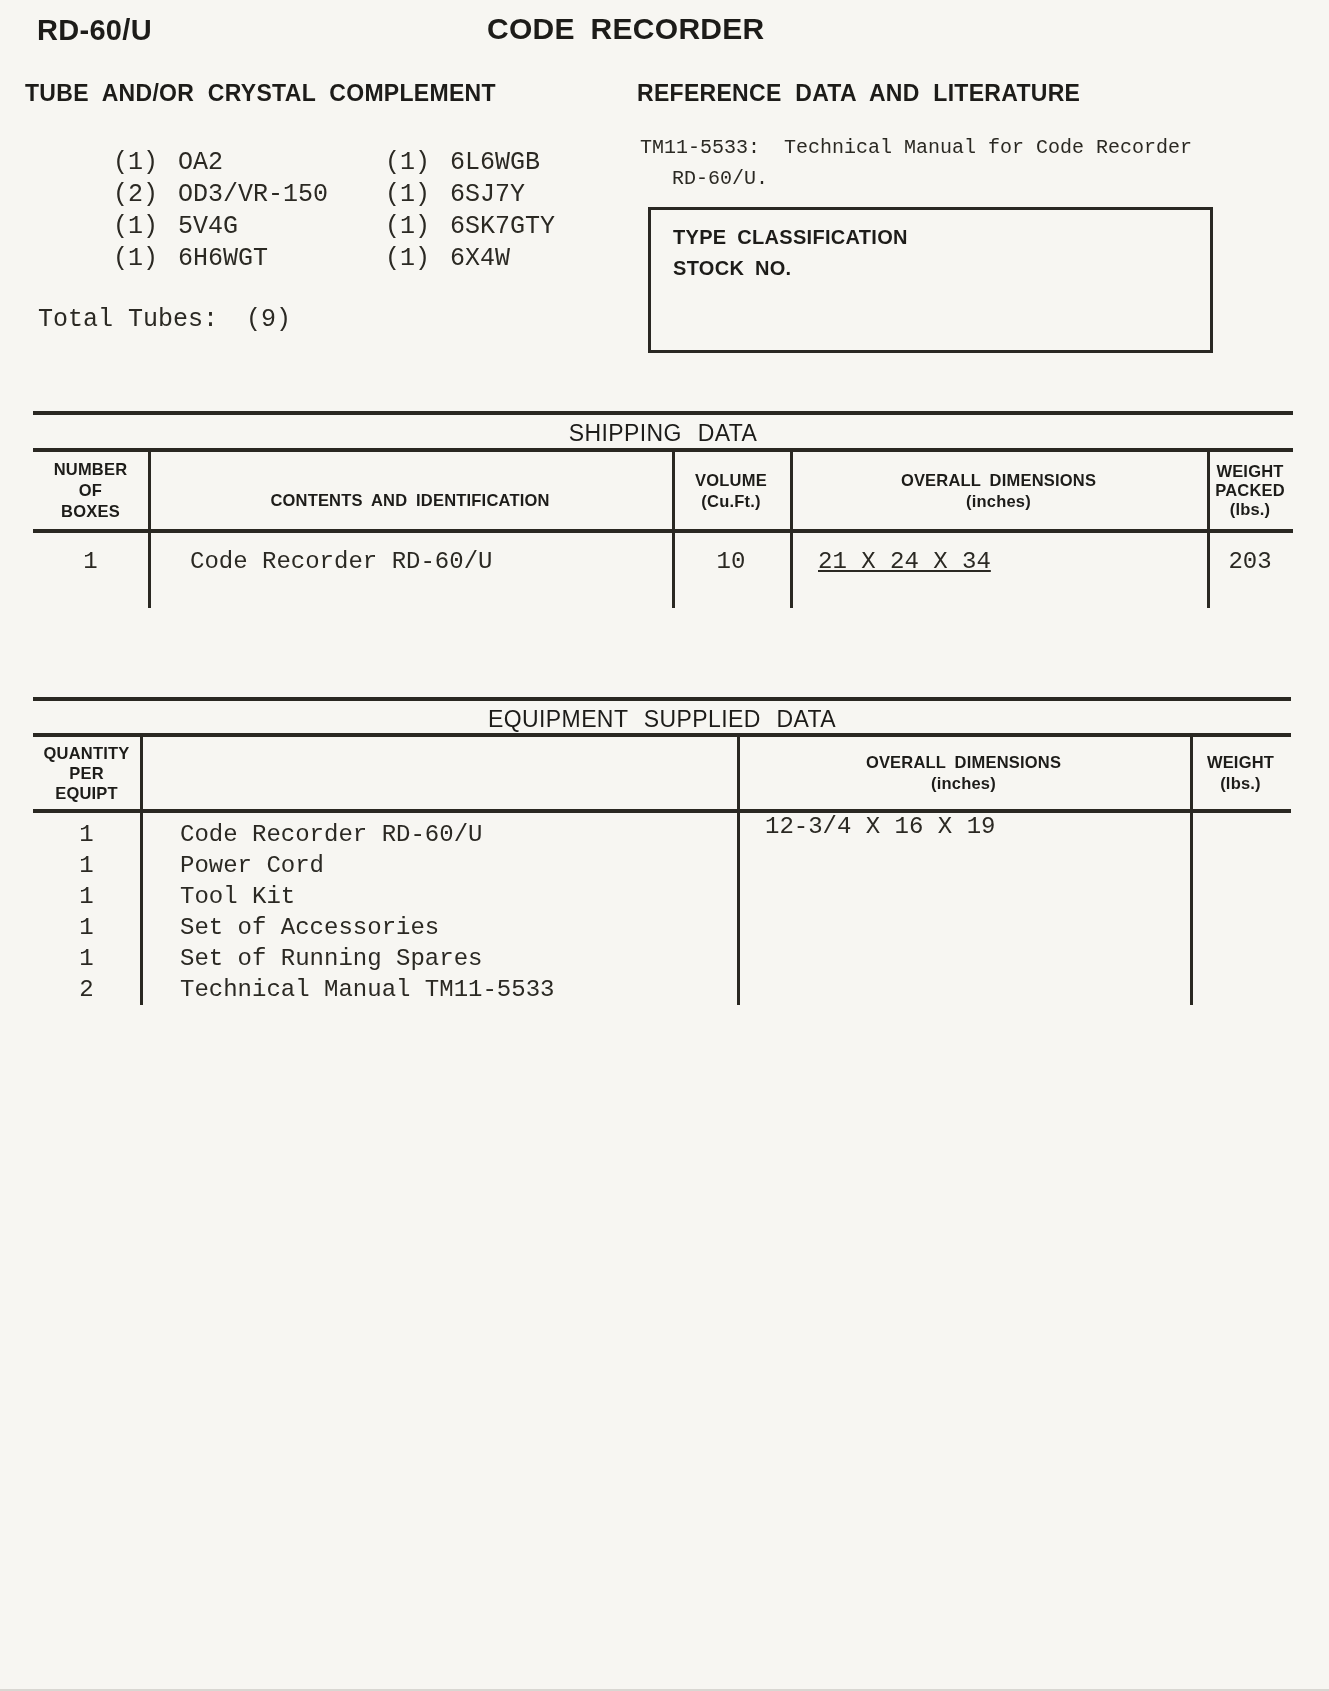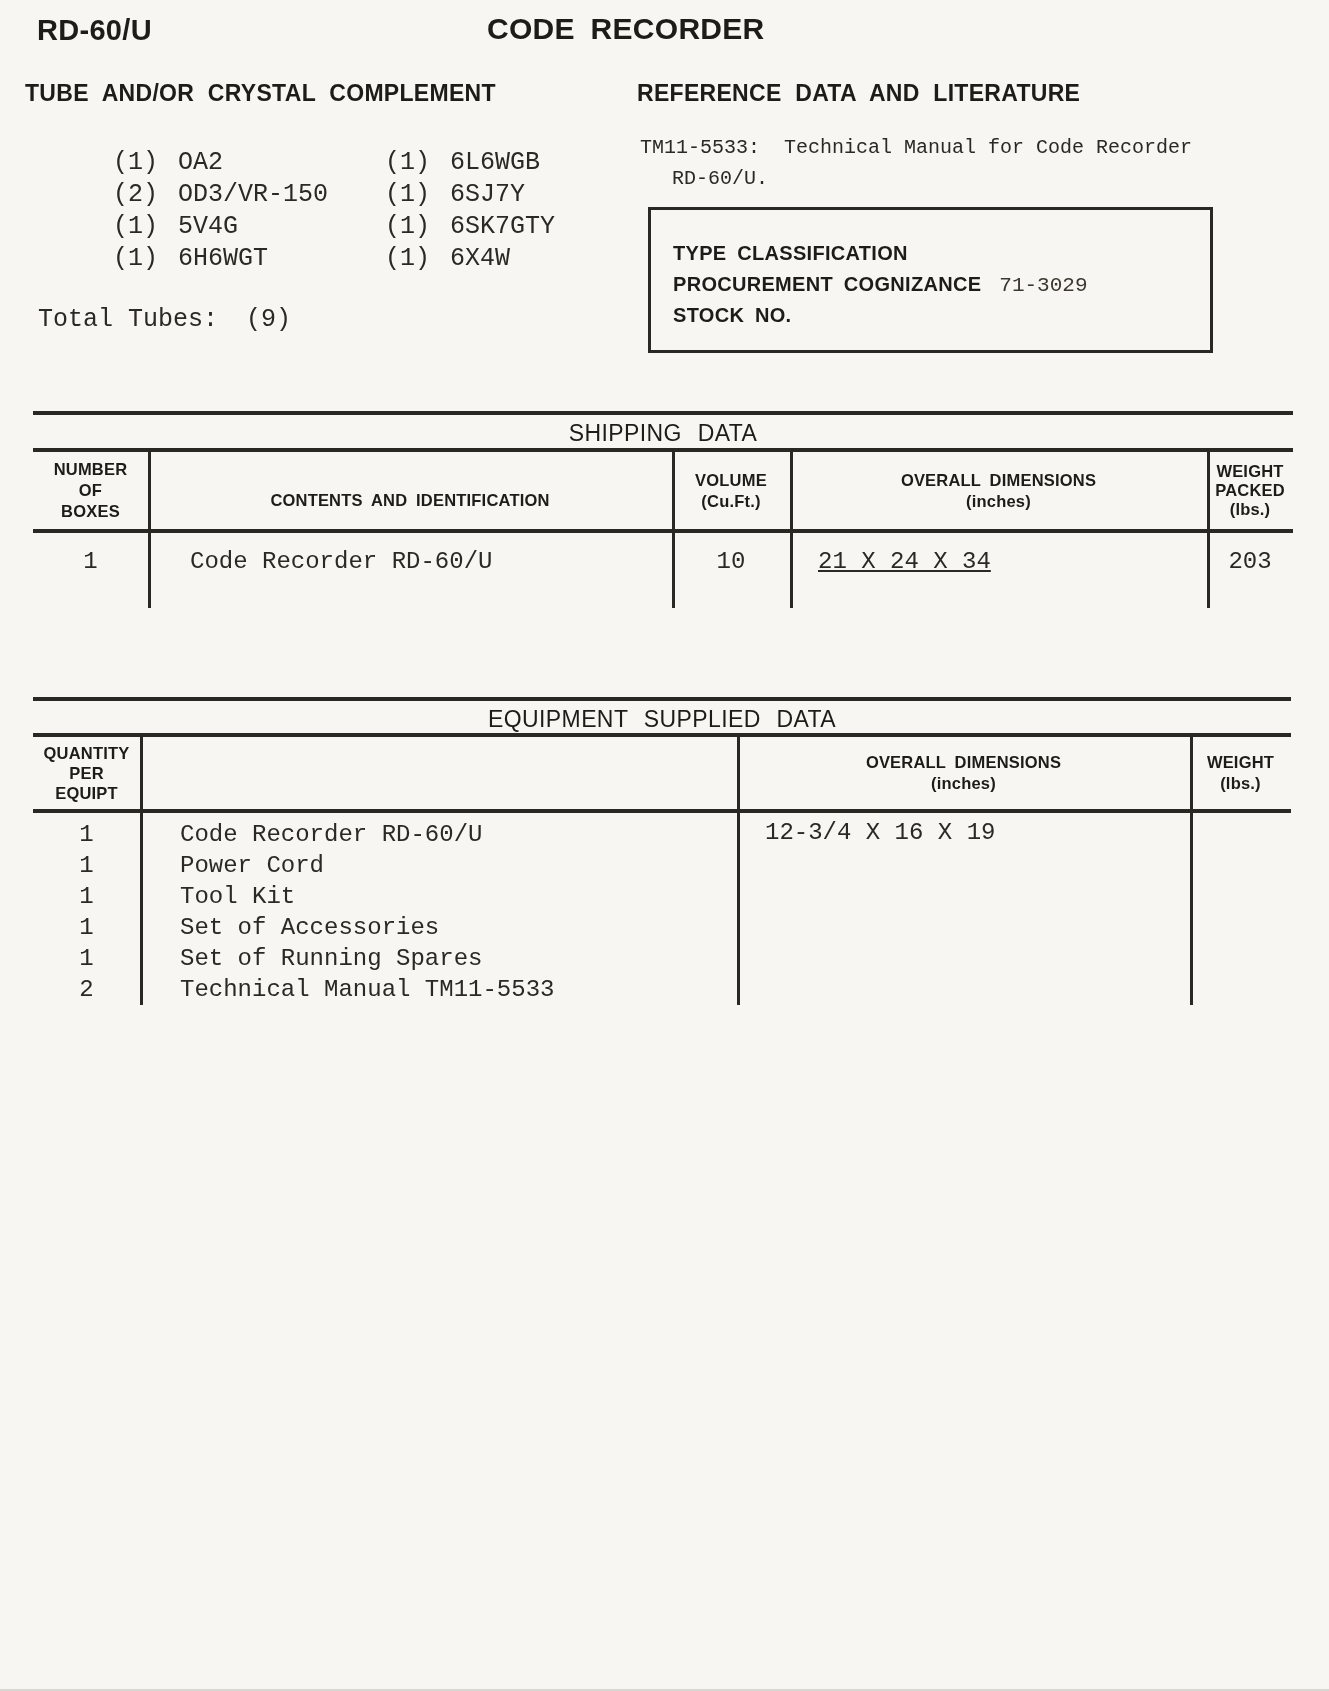--- a/index.html
+++ b/index.html
@@ -87,26 +87,22 @@
   </div>
 
   <div class="abs mono" style="left:38px;top:305px;font-size:25px;">
     <span>Total Tubes:</span><span style="margin-left:28px;">(9)</span>
   </div>
 
   <div class="abs mono pre" style="left:640px;top:136px;font-size:20px;">TM11-5533:  Technical Manual for Code Recorder</div>
   <div class="abs mono pre" style="left:672px;top:167px;font-size:20px;">RD-60/U.</div>
 
   <div class="abs class-box" style="left:648px;top:207px;width:559px;height:140px;">
-    <div class="class-row" style="margin-top:32px;">
+    <div class="class-row" style="margin-top:16px;">
       <span class="class-label">TYPE CLASSIFICATION</span>
-    </div>
-    <div class="class-row">
-      <span class="class-label">PROCUREMENT COGNIZANCE</span>
-      <span class="class-value">71-3029</span>
     </div>
     <div class="class-row">
       <span class="class-label">STOCK NO.</span>
     </div>
   </div>
 
   <div class="tbl" style="left:33px;top:411px;width:1260px;height:200px;">
     <div class="rule" style="top:0;"></div>
     <div class="tbl-title" style="top:9px;">SHIPPING DATA</div>
     <div class="rule" style="top:37px;"></div>
@@ -154,21 +150,21 @@
 
     <div class="rule" style="top:112px;"></div>
 
     <div class="vline" style="left:107px;top:36px;height:272px;"></div>
     <div class="vline" style="left:704px;top:36px;height:272px;"></div>
     <div class="vline" style="left:1157px;top:36px;height:272px;"></div>
 
     <div>
       <div class="cell mono center" style="left:0;top:122px;width:107px;height:31px;">1</div>
       <div class="cell mono" style="left:147px;top:122px;width:550px;height:31px;">Code Recorder RD-60/U</div>
-      <div class="cell mono" style="left:732px;top:120px;width:420px;height:31px;">12-3/4 X 16 X 19</div>
+      <div class="cell mono" style="left:732px;top:114px;width:420px;height:31px;">12-3/4 X 16 X 19</div>
       <div class="cell mono center" style="left:1157px;top:122px;width:101px;height:31px;"></div>
     </div>
     <div>
       <div class="cell mono center" style="left:0;top:153px;width:107px;height:31px;">1</div>
       <div class="cell mono" style="left:147px;top:153px;width:550px;height:31px;">Power Cord</div>
       <div class="cell mono" style="left:732px;top:153px;width:420px;height:31px;"></div>
       <div class="cell mono center" style="left:1157px;top:153px;width:101px;height:31px;"></div>
     </div>
     <div>
       <div class="cell mono center" style="left:0;top:184px;width:107px;height:31px;">1</div>

